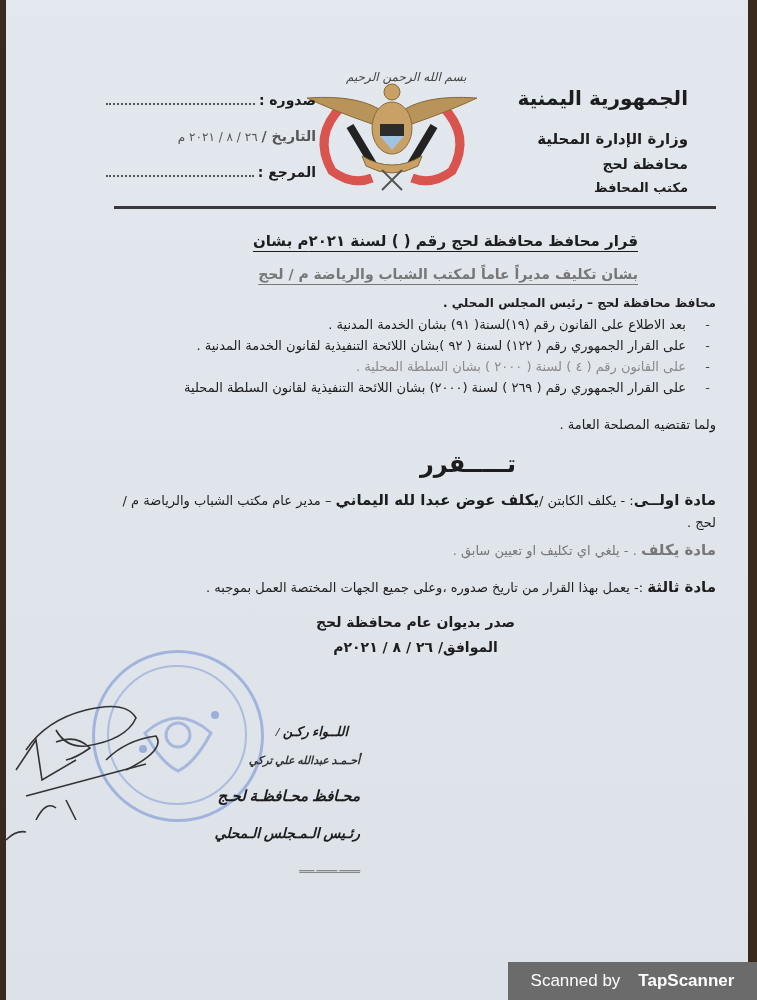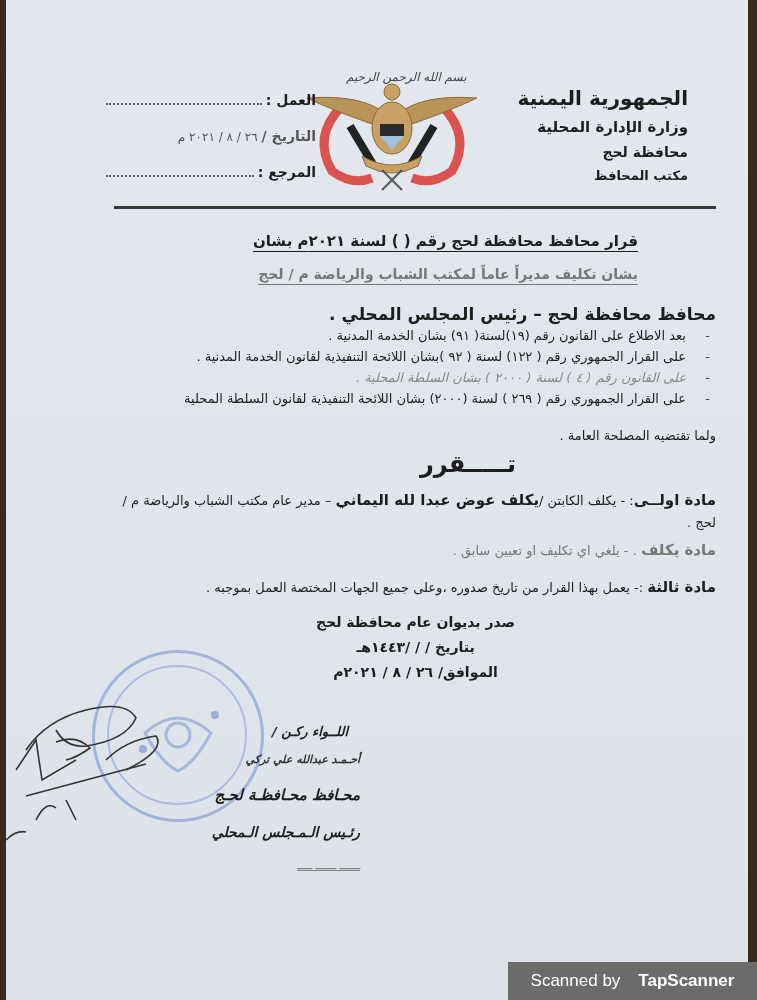--- a/index.html
+++ b/index.html
@@ -8,65 +8,65 @@
       background:#3a2a1e;
       font-family:"DejaVu Sans", sans-serif;
     }
     .paper {
       position:absolute; left:6px; top:0; width:742px; height:1000px;
       background:linear-gradient(180deg,#e3e8ee 0%,#e1e6ec 40%,#dde2e8 100%);
       direction:rtl; color:#1d1d1d;
     }
     .abs { position:absolute; white-space:nowrap; }
     .hdr-right { right:60px; top:86px; text-align:right; }
-    .hdr-right .l1 { font-weight:bold; font-size:20px; margin-bottom:8px; }
+    .hdr-right .l1 { font-weight:bold; font-size:20px; margin-bottom:20px; }
     .hdr-right .l2 { font-weight:bold; font-size:15px; margin-bottom:8px; letter-spacing:0.5px; }
     .hdr-right .l3 { font-weight:bold; font-size:14px; margin-bottom:8px; letter-spacing:3px; }
     .hdr-right .l4 { font-weight:bold; font-size:13px; letter-spacing:2px; }
 
     .hdr-left { left:100px; top:92px; width:210px; text-align:right; font-size:13px; }
     .hdr-left .row { height:36px; display:flex; align-items:baseline; gap:4px; }
     .hdr-left .lbl { font-weight:bold; font-size:14px; }
     .hdr-left .dots { flex:1; border-bottom:2px dotted #555; height:10px; }
     .hdr-left .val { color:#555; font-size:12px; letter-spacing:1px; }
 
     .emblem { left:296px; top:66px; width:180px; height:130px; }
     .basmala { left:340px; top:70px; font-size:12px; color:#444; font-style:italic; }
 
     .rule { left:108px; top:206px; width:602px; height:3px; background:#3a3a3a; }
 
     .title1 { right:110px; top:232px; font-weight:bold; font-size:15px; text-decoration:underline; text-underline-offset:5px; }
     .title2 { right:110px; top:266px; font-weight:bold; font-size:14px; color:#777; text-decoration:underline; text-underline-offset:5px; letter-spacing:0.5px; }
 
     .body-text { right:32px; top:293px; font-size:13px; line-height:21px; text-align:right; }
-    .body-text .lead { font-weight:bold; font-size:17px;margin-top:11px; }
+    .body-text .lead { font-weight:bold; font-size:12px; }
     .body-text ul { list-style:none; margin:0; padding:0; }
     .body-text li { position:relative; padding-right:30px;text-align:right; }
     .body-text li::before { content:"-"; position:absolute; right:6px; color:#444; }
-    .body-text li.faded { color:#8a8a8a;font-style:italic; }
+    .body-text li.faded { color:#8a8a8a; }
 
     .decide { left:370px; top:450px; font-weight:bold; font-size:24px; letter-spacing:6px;margin-left:44px; }
 
     .art { right:32px; font-size:13px; text-align:right; }
     .art b { font-size:15px; }
     .art .faded-label { color:#777; }
     .art1 { top:491px; }
     .art1b { top:515px; }
     .art2 { top:541px; color:#777; }
     .art3 { top:578px; }
 
     .issued { left:310px; top:610px; text-align:center; font-weight:bold; font-size:14px; line-height:25px; }
 
     .stamp { left:86px; top:650px; width:166px; height:166px; border-radius:50%;
       border:3px solid rgba(110,140,210,0.55); }
     .stamp .inner { position:absolute; left:12px; top:12px; width:136px; height:136px; border-radius:50%; border:2px solid rgba(110,140,210,0.45); }
 
     .sign { left:0; top:670px; width:220px; height:180px; }
 
-    .sig-block { right:400px; top:724px; text-align:right; font-weight:bold; font-style:italic; }
+    .sig-block { right:400px; top:724px; text-align:right; font-weight:bold; font-style:italic;font-family:Liberation Serif, serif; }
     .sig-block .s1 { font-size:13px; margin-bottom:14px; margin-right:0; }
     .sig-block .s2 { font-size:11px; color:#333; margin-bottom:20px; margin-right:-12px; }
     .sig-block .s3 { font-size:15px; margin-bottom:20px; margin-right:-12px; letter-spacing:2px; }
     .sig-block .s4 { font-size:14px; margin-bottom:20px; margin-right:-12px; letter-spacing:1px; }
     .sig-block .s5 { font-size:10px; color:#888; margin-right:-12px; letter-spacing:3px; text-decoration:underline; }
 
     .watermark { position:absolute; left:508px; top:962px; width:249px; height:38px;
       background:#6b6b6b; color:#fff; direction:ltr; font-family:"Liberation Sans", sans-serif;
       font-size:17px; display:flex; align-items:center; justify-content:center; gap:18px; }
     .watermark b { font-weight:bold; }
@@ -93,21 +93,21 @@
     <ellipse cx="90" cy="62" rx="20" ry="26" fill="#c9a066" stroke="#8a6a35"></ellipse>
     <circle cx="90" cy="26" r="8" fill="#c9a066" stroke="#8a6a35"></circle>
     <rect x="78" y="58" width="24" height="12" fill="#2c2c2c"></rect>
     <path d="M78 70 L102 70 L90 84 Z" fill="#9fc3e0"></path>
     <path d="M60 90 Q90 108 120 90 L116 100 Q90 114 64 100 Z" fill="#c9a066" stroke="#8a6a35"></path>
     <path d="M80 104 L100 124 M100 104 L80 124" stroke="#555" stroke-width="2"></path>
   </svg>
 
   <div class="abs hdr-left">
     <div class="row">
-      <span class="lbl">العمل :</span>
+      <span class="lbl">صدوره :</span>
       <span class="dots"></span>
     </div>
     <div class="row">
       <span class="lbl" style="color:#555">التاريخ /</span>
       <span class="val">٢٦ / ٨ / ٢٠٢١ م</span>
     </div>
     <div class="row">
       <span class="lbl">المرجع :</span>
       <span class="dots"></span>
     </div>
@@ -138,21 +138,20 @@
   <div class="abs art art1b">لحج .</div>
   <div class="abs art art2">
     <b class="faded-label">مادة يكلف</b><span> . - يلغي اي تكليف او تعيين سابق .</span>
   </div>
   <div class="abs art art3">
     <b>مادة ثالثة</b><span> :- يعمل بهذا القرار من تاريخ صدوره ،وعلى جميع الجهات المختصة العمل بموجبه .</span>
   </div>
 
   <div class="abs issued">
     <div>صدر بديوان عام محافظة لحج</div>
-    <div>بتاريخ /   /   /١٤٤٣هـ</div>
     <div>الموافق/  ٢٦ / ٨ / ٢٠٢١م</div>
   </div>
 
   <div class="abs stamp">
     <div class="inner"></div>
     <svg style="position:absolute;left:40px;top:40px" width="86" height="86" viewBox="0 0 86 86">
       <path d="M10 40 Q43 10 76 40 Q60 70 43 78 Q26 70 10 40 Z" fill="none" stroke="rgba(110,140,210,0.5)" stroke-width="3"></path>
       <circle cx="43" cy="42" r="12" fill="none" stroke="rgba(110,140,210,0.5)" stroke-width="3"></circle>
       <circle cx="8" cy="56" r="4" fill="rgba(110,140,210,0.6)"></circle>
       <circle cx="80" cy="22" r="4" fill="rgba(110,140,210,0.6)"></circle>

